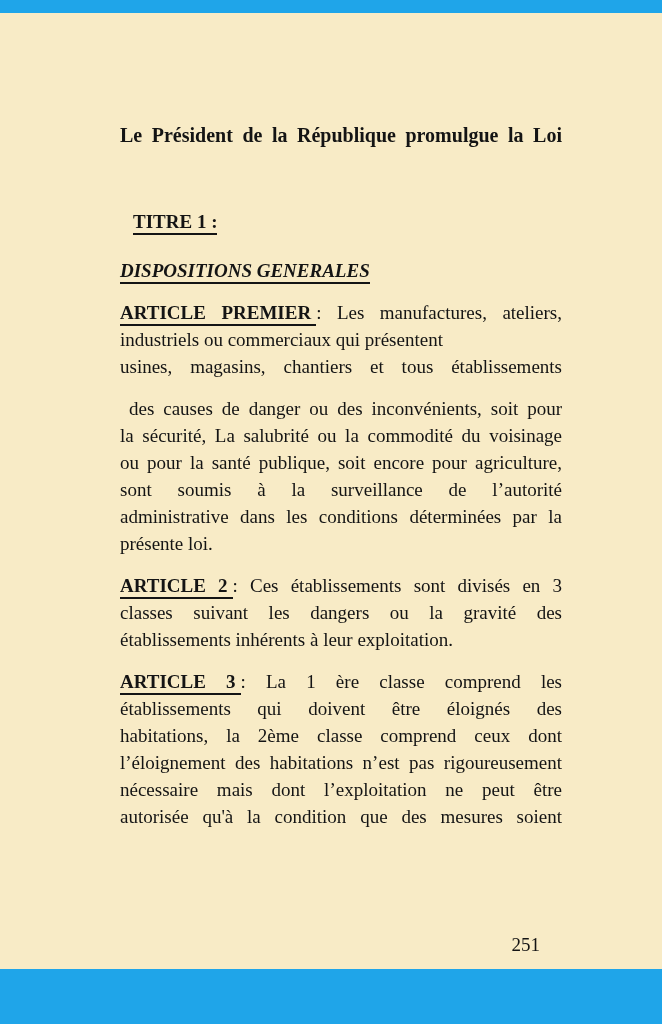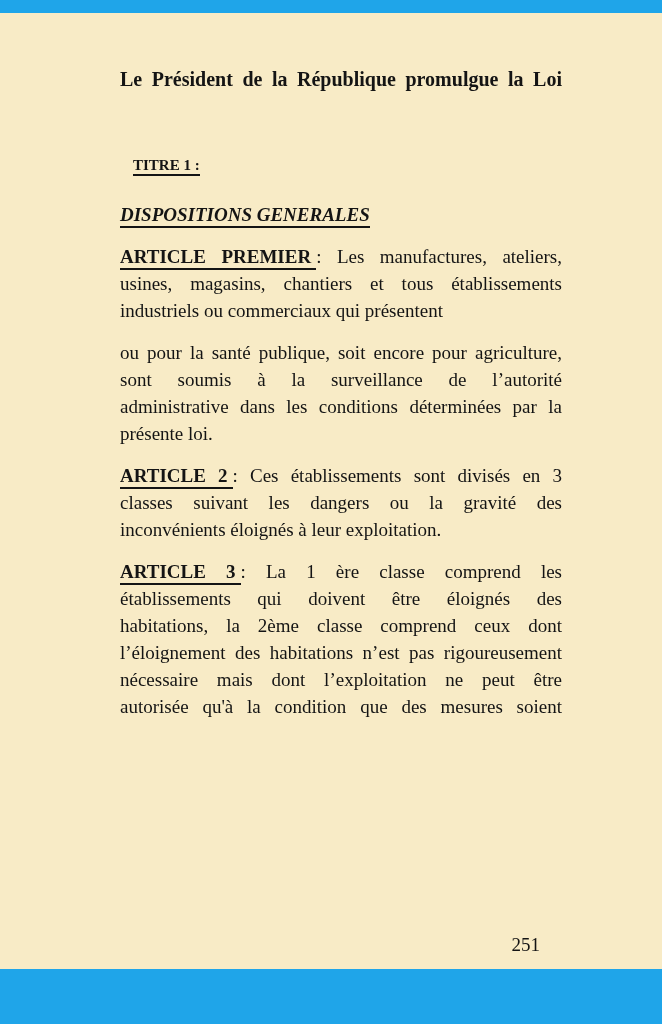--- a/index.html
+++ b/index.html
@@ -22,31 +22,31 @@
   .bar-bottom { bottom: 0; height: 55px; }
 
   .content {
     position: absolute;
     left: 120px;
     top: 13px;
     width: 442px;
   }
 
   .heading {
-    margin: 51px 0 0 0;
+    margin: 107px 0 0 0;
     font-weight: bold;
     font-size: 20px;
     line-height: 31px;
   }
 
   .titre {
     margin: 57px 0 0 0;
     padding-left: 13px;
     font-weight: bold;
-    font-size: 15px;
+    font-size: 19px;
     line-height: 27px;
   }
   .subtitle {
     margin: 22px 0 0 0;
     font-weight: bold;
     font-size: 19px;
     line-height: 27px;
     font-style: italic;
   }
 
@@ -93,33 +93,35 @@
       <div class="line">Le Président de la République promulgue la Loi</div>
     </div>
 
   <div class="titre"><span class="u">TITRE 1 :</span></div>
 
   <div class="subtitle"><span class="u">DISPOSITIONS GENERALES</span></div>
 
   <div id="articles">
       <div class="para">
         <div class="line"><span class="article-label">ARTICLE PREMIER</span>: Les manufactures, ateliers,</div>
+        <div class="line last">industriels ou commerciaux qui présentent</div>
         <div class="line">usines, magasins, chantiers et tous établissements</div>
-        <div class="line last">industriels ou commerciaux qui présentent</div>
       </div>
       <div class="para">
+        <div class="line">&nbsp;des causes de danger ou des inconvénients, soit pour</div>
+        <div class="line">la sécurité, La salubrité ou la commodité du voisinage</div>
         <div class="line">ou pour la santé publique, soit encore pour agriculture,</div>
         <div class="line">sont soumis à la surveillance de l’autorité</div>
         <div class="line">administrative dans les conditions déterminées par la</div>
         <div class="line last">présente loi.</div>
       </div>
       <div class="para">
         <div class="line"><span class="article-label">ARTICLE 2</span>: Ces établissements sont divisés en 3</div>
         <div class="line">classes suivant les dangers ou la gravité des</div>
-        <div class="line last">inconvénients éloignés à leur exploitation.</div>
+        <div class="line last">établissements inhérents à leur exploitation.</div>
       </div>
       <div class="para">
         <div class="line"><span class="article-label">ARTICLE 3</span>: La 1 ère classe comprend les</div>
         <div class="line">établissements qui doivent être éloignés des</div>
         <div class="line">habitations, la 2ème classe comprend ceux dont</div>
         <div class="line">l’éloignement des habitations n’est pas rigoureusement</div>
         <div class="line">nécessaire mais dont l’exploitation ne peut être</div>
         <div class="line">autorisée qu'à la condition que des mesures soient</div>
       </div>
     </div>

